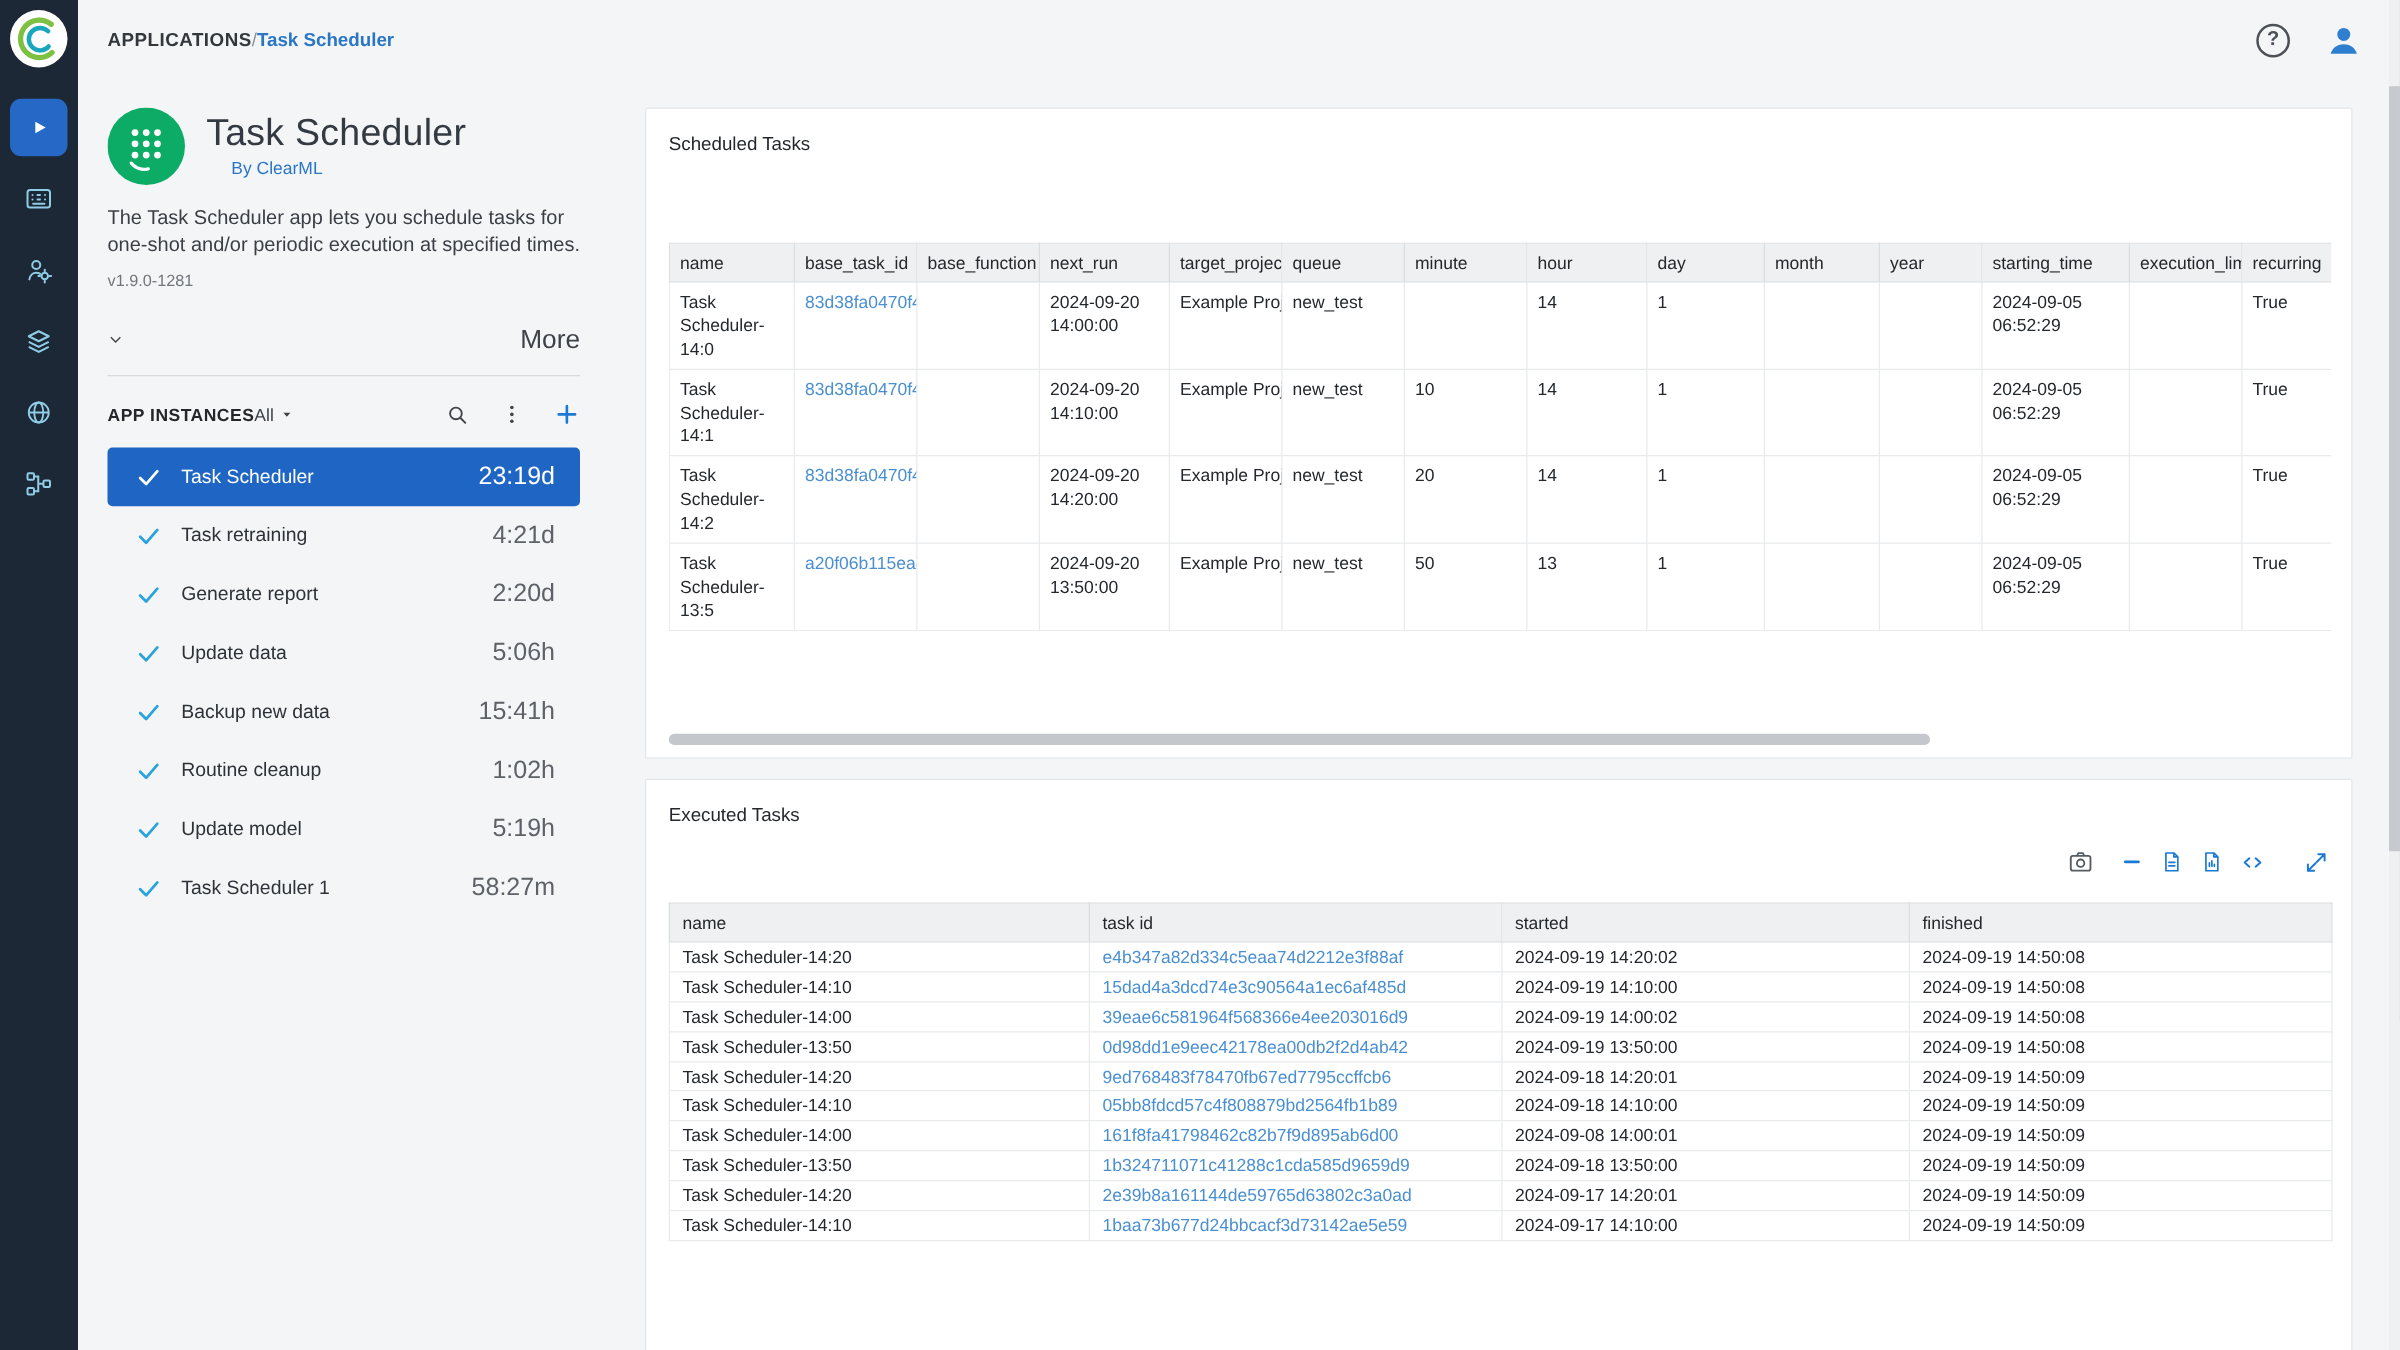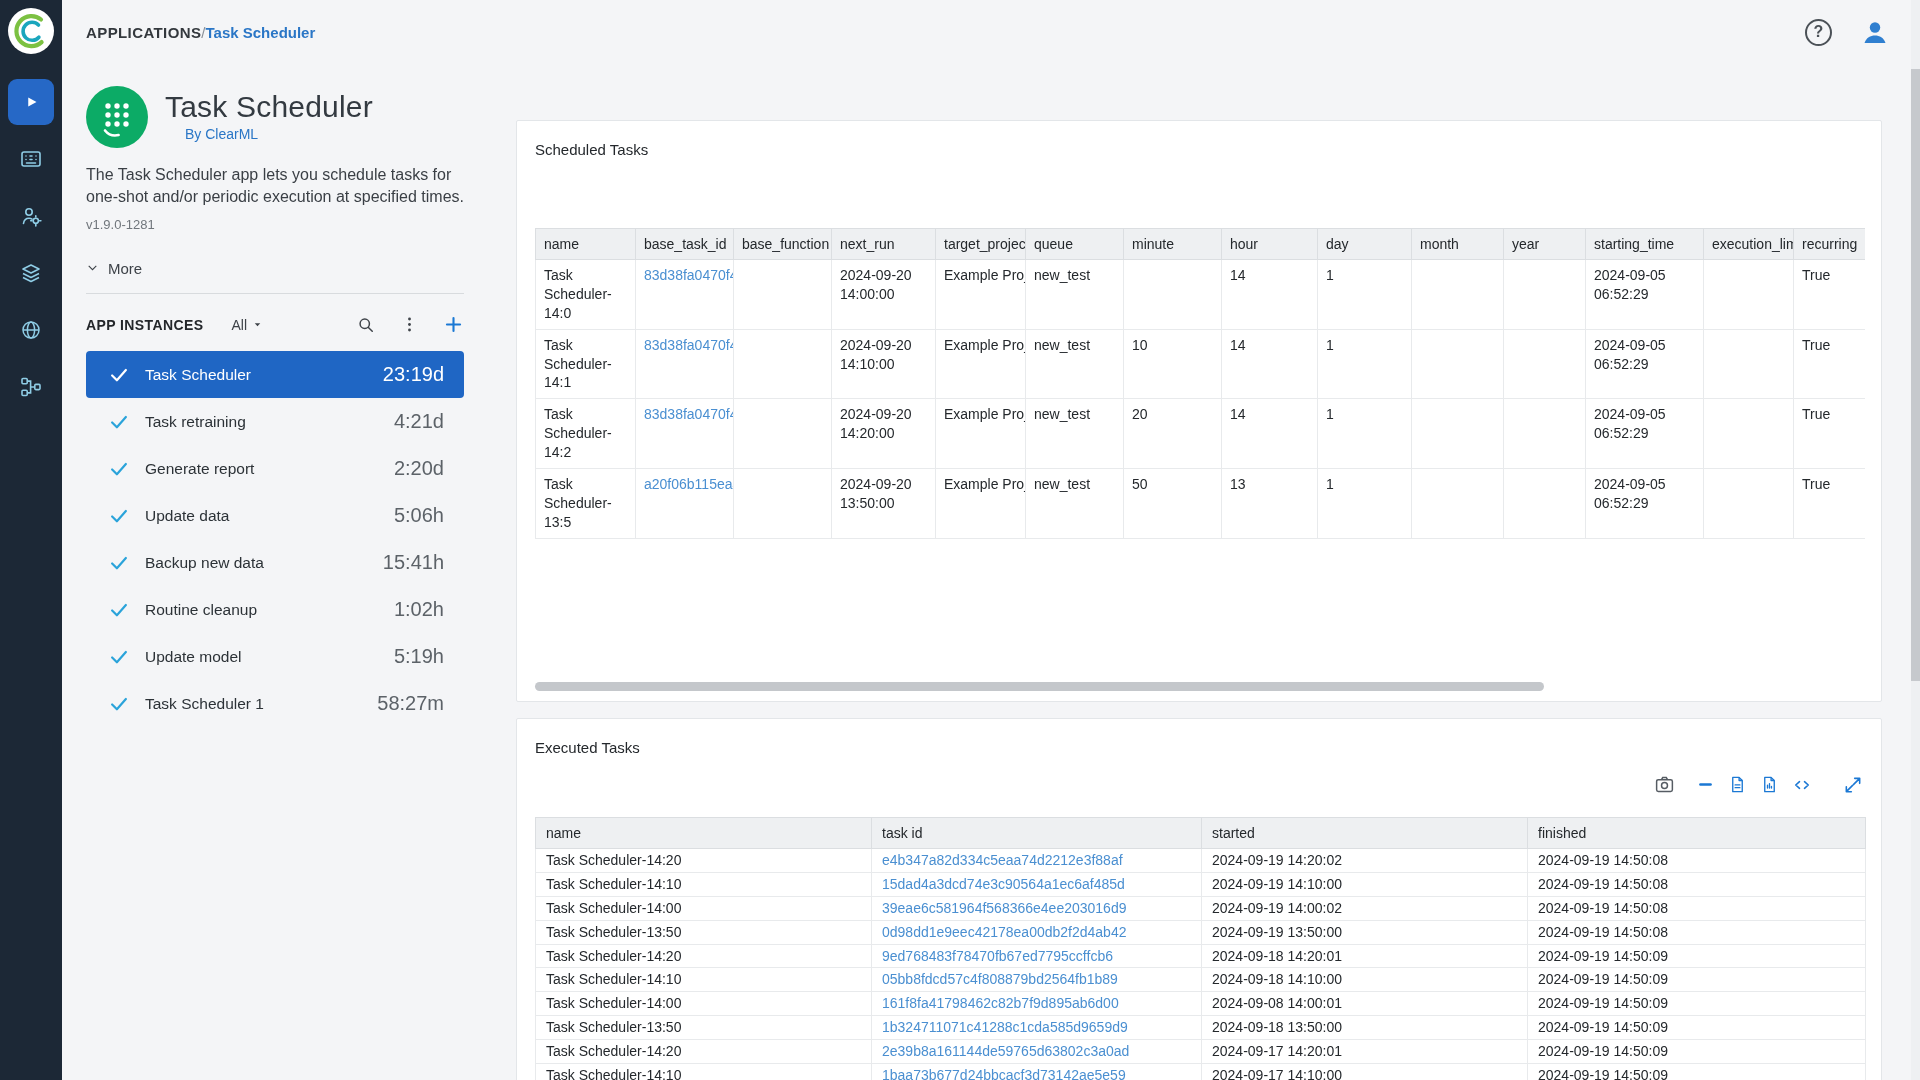--- a/index.html
+++ b/index.html
@@ -33,40 +33,40 @@
   .right-col{width:1366px;display:flex;flex-direction:column;gap:16px;flex-shrink:0;}
 
   
   .app-head{display:flex;align-items:flex-start;}
   .app-badge{width:62px;height:62px;flex-shrink:0;}
   .app-head-text{margin-left:17px;padding-top:4px;}
   .app-title{font-size:30px;color:#333a41;font-weight:500;letter-spacing:.2px;line-height:1.1;}
   .by-link{font-size:14px;color:#2a76c6;margin-top:3px;cursor:pointer;margin-left:20px;}
   .app-desc{margin-top:16px;font-size:16px;line-height:1.35;color:#3a3f45;}
   .app-ver{margin-top:10px;font-size:13px;color:#70767c;}
-  .more-row{margin-top:28px;display:flex;align-items:center;gap:9px;font-size:15px;color:#3d4248;cursor:pointer;}
+  .more-row{margin-top:28px;display:flex;align-items:center;gap:9px;font-size:21px;color:#3d4248;cursor:pointer;justify-content:space-between;}
   .divider{margin-top:16px;border-top:1px solid #d8dbde;}
   .inst-head{margin-top:20px;display:flex;align-items:center;}
   .inst-title{font-size:14px;font-weight:bold;color:#23262a;letter-spacing:.4px;}
-  .all-dd{margin-left:28px;display:flex;align-items:center;gap:5px;font-size:14px;color:#3d4248;cursor:pointer;}
+  .all-dd{display:flex;align-items:center;gap:5px;font-size:14px;color:#3d4248;cursor:pointer;}
   .inst-tools{margin-left:auto;display:flex;align-items:center;gap:24px;}
   .tool-btn{cursor:pointer;display:flex;align-items:center;}
   .inst-list{margin-top:16px;display:flex;flex-direction:column;}
   .inst-item{height:47px;display:flex;align-items:center;padding:0 20px 0 22px;border-radius:4px;cursor:pointer;}
   .inst-item .check{width:22px;height:22px;color:#2aa3da;flex-shrink:0;}
   .inst-item .inst-name{margin-left:15px;font-size:15.5px;color:#2c3237;}
   .inst-item .inst-time{margin-left:auto;font-size:20px;color:#5c6268;}
   .inst-item.selected{background:#1f66c4;}
   .inst-item.selected .check{color:#ffffff;}
   .inst-item.selected .inst-name,.inst-item.selected .inst-time{color:#ffffff;font-weight:500;}
 
   
   .card{background:#ffffff;border:1px solid #e3e6e9;border-radius:2px;position:relative;padding:20px 18px;}
   .card-title{font-size:15px;color:#24282c;}
-  .card.scheduled{height:582px;overflow:hidden;margin-top:34px;}
+  .card.scheduled{height:521px;overflow:hidden;}
   .card.executed{height:600px;overflow:hidden;}
 
   
   .sched-wrap{margin-top:70px;width:1330px;overflow:hidden;}
   table{border-collapse:collapse;table-layout:fixed;font-size:14px;color:#24282c;}
   table.sched{width:1360px;}
   th{background:#eef0f2;border:1px solid #dbdee1;font-weight:normal;text-align:left;
     padding:7px 8px;white-space:nowrap;overflow:hidden;}
   td{border:1px solid #e8eaec;padding:6px 8px;vertical-align:top;line-height:1.35;overflow:hidden;}
   td.link{color:#4a8fd1;white-space:nowrap;cursor:pointer;}

